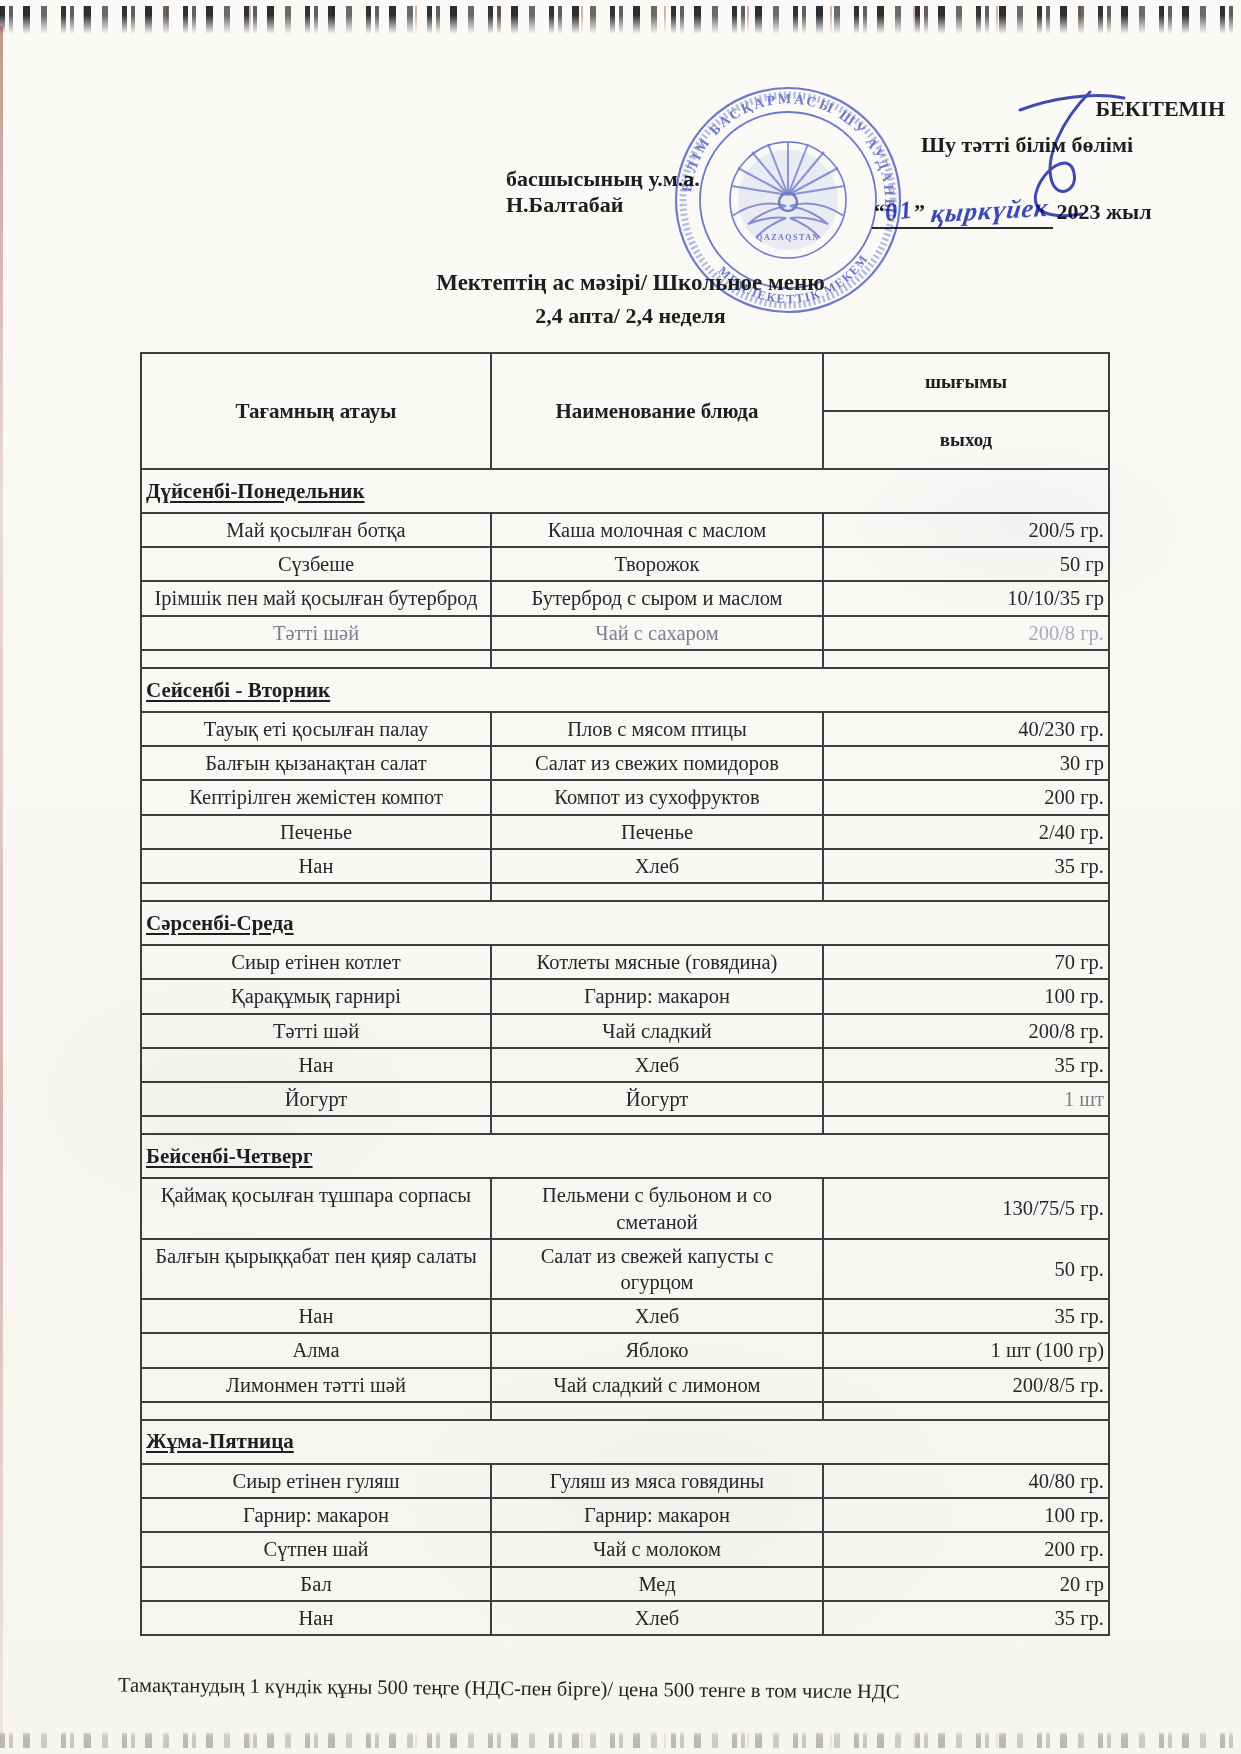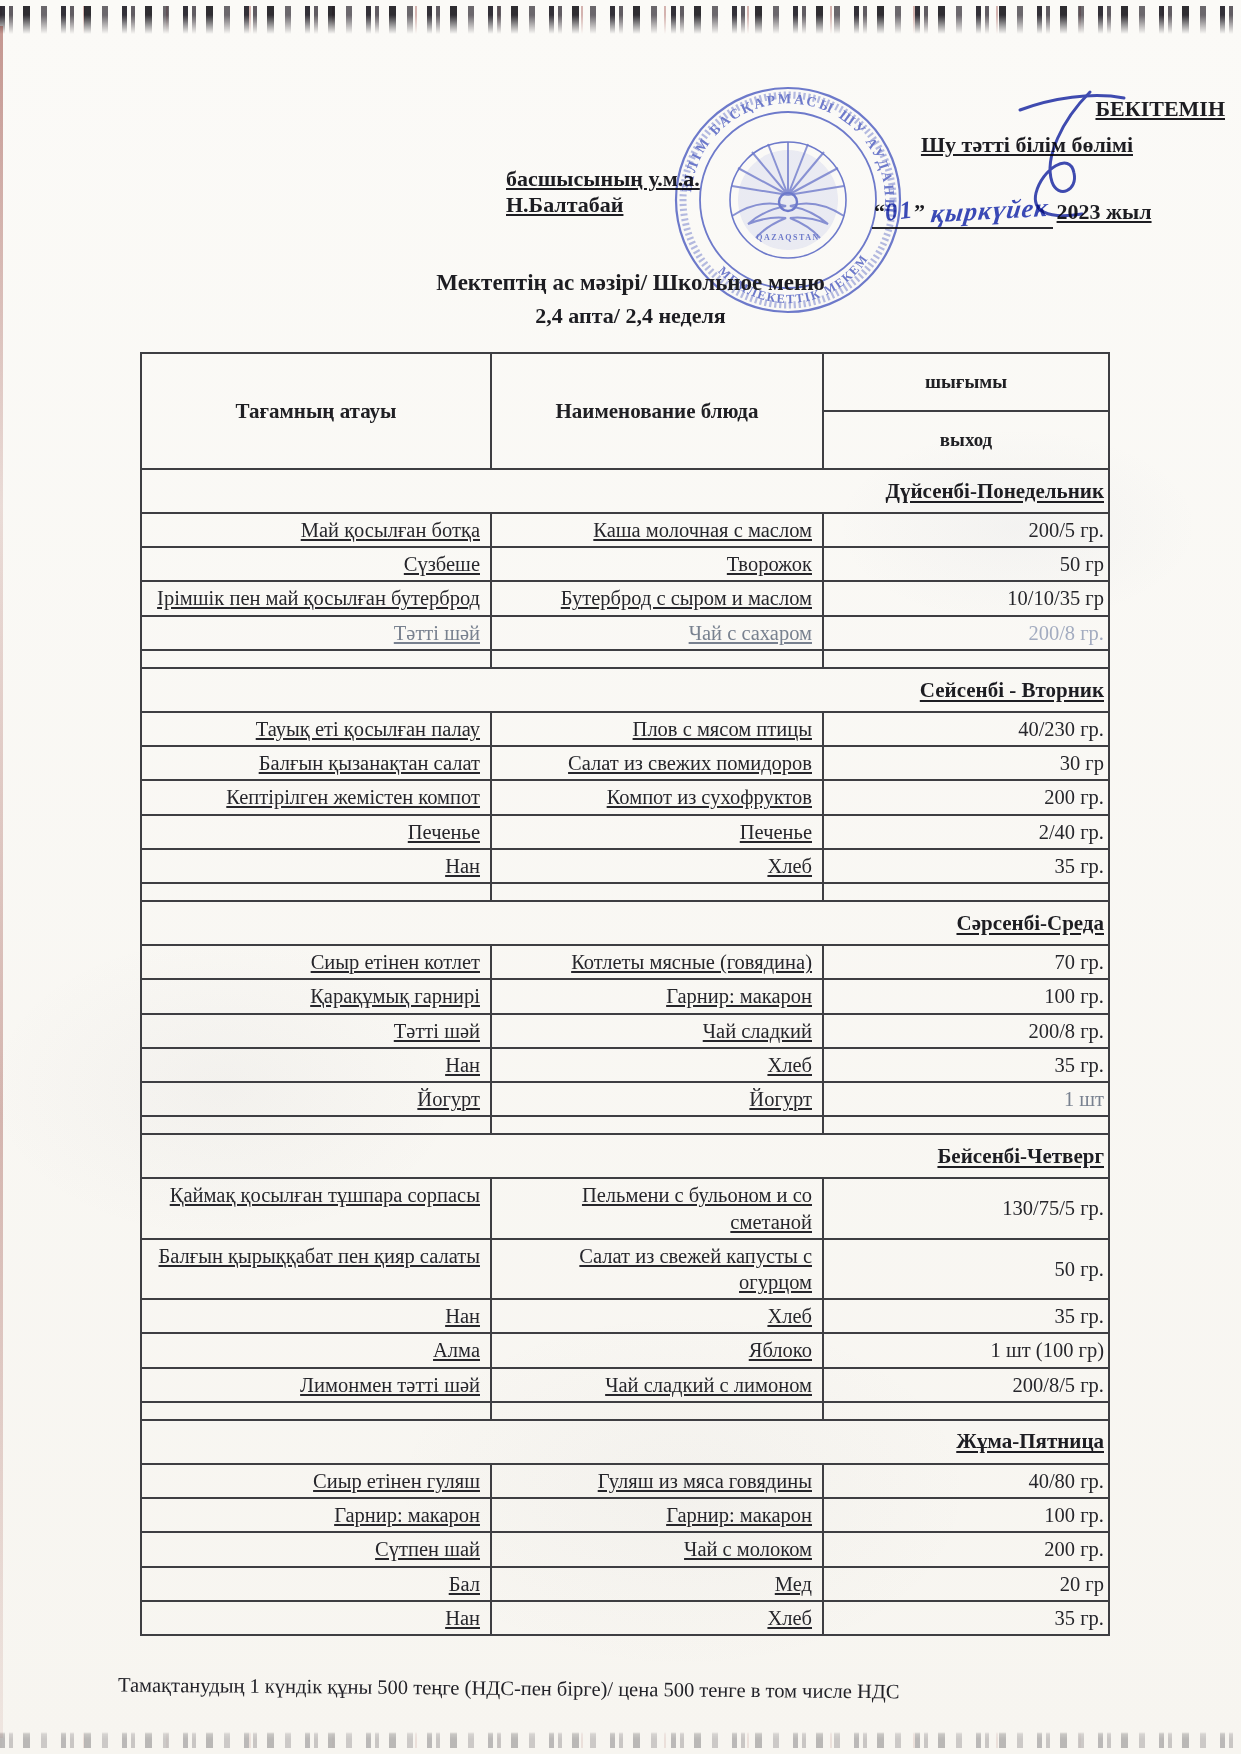--- a/index.html
+++ b/index.html
@@ -25,21 +25,21 @@
     mask-image:linear-gradient(180deg,#000 0 9px, rgba(0,0,0,.75) 14px, transparent 100%);
   }
   .noise-top{top:6px;height:28px;}
   .noise-bottom{top:1732px;height:16px;opacity:.3;transform:scaleY(-1);}
   .edge-line{
     position:absolute;left:0;top:26px;width:3px;height:1712px;
     background:linear-gradient(180deg, rgba(142,52,42,.5), rgba(142,52,42,.15) 28%,
       rgba(142,52,42,.34) 64%, rgba(142,52,42,.08));
   }
   
-  .appr{position:absolute;font-weight:bold;font-size:22px;white-space:nowrap;color:#1d1d22;text-decoration:underline;}
+  .appr{position:absolute;font-weight:bold;font-size:22px;white-space:nowrap;color:#1d1d22;}
   .appr-1{top:96px;right:16px;}
   .appr-2{top:132px;right:108px;}
   .appr-3{top:166px;left:506px;width:630px;display:flex;justify-content:space-between;flex-direction:column;}
   .appr-4{top:196px;left:872px;}
   .date-seg{border-bottom:2px solid #2a2a30;padding:0 4px 1px 2px;display:inline-block;}
   .ink{color:#3a49b5;font-style:italic;font-weight:bold;}
   .hw-day{display:inline-block;font-size:25px;transform:rotate(-7deg);letter-spacing:2px;}
   .hw-month{display:inline-block;font-size:26px;transform:rotate(-3deg) skewX(-10deg);margin-left:6px;letter-spacing:1px;}
   .year{margin-left:4px;}
   
@@ -54,24 +54,24 @@
     position:absolute;left:140px;top:352px;width:968px;
     border-collapse:collapse;table-layout:fixed;background:transparent;
   }
   .menu-table col.c1{width:350px;}
   .menu-table col.c2{width:332px;}
   .menu-table col.c3{width:286px;}
   .menu-table th,.menu-table td{border:2px solid #3e3e42;}
   .menu-table th{font-size:21px;font-weight:bold;vertical-align:middle;padding:6px 4px;color:#202024;}
   th.out-h{font-size:19px;height:44px;}
   .menu-table td{font-size:20.5px;padding:3px 10px;line-height:1.28;}
-  td.c1,td.c2{text-align:right;vertical-align:top;text-decoration:underline;}
+  td.c1,td.c2{text-align:center;vertical-align:top;}
   td.c3{text-align:right;vertical-align:middle;padding:3px 4px;}
   tr.menu-row{height:34px;}
-  tr.day-row td{text-align:right;font-weight:bold;font-size:21px;height:34px;padding:4px;color:#1d1d22;}
+  tr.day-row td{text-align:left;font-weight:bold;font-size:21px;height:34px;padding:4px;color:#1d1d22;}
   .day-label{text-decoration:underline;text-decoration-thickness:2px;text-underline-offset:3px;}
   tr.spacer-row{height:18px;}
   td.fade1{color:#78818f;}
   td.fade2{color:#a3accO;}
   td.fade2{color:#a3acc0;}
   
   .footer{
     position:absolute;left:118px;top:1678px;width:1010px;font-size:20.5px;
     white-space:nowrap;transform:rotate(.5deg);color:#222228;
   }

